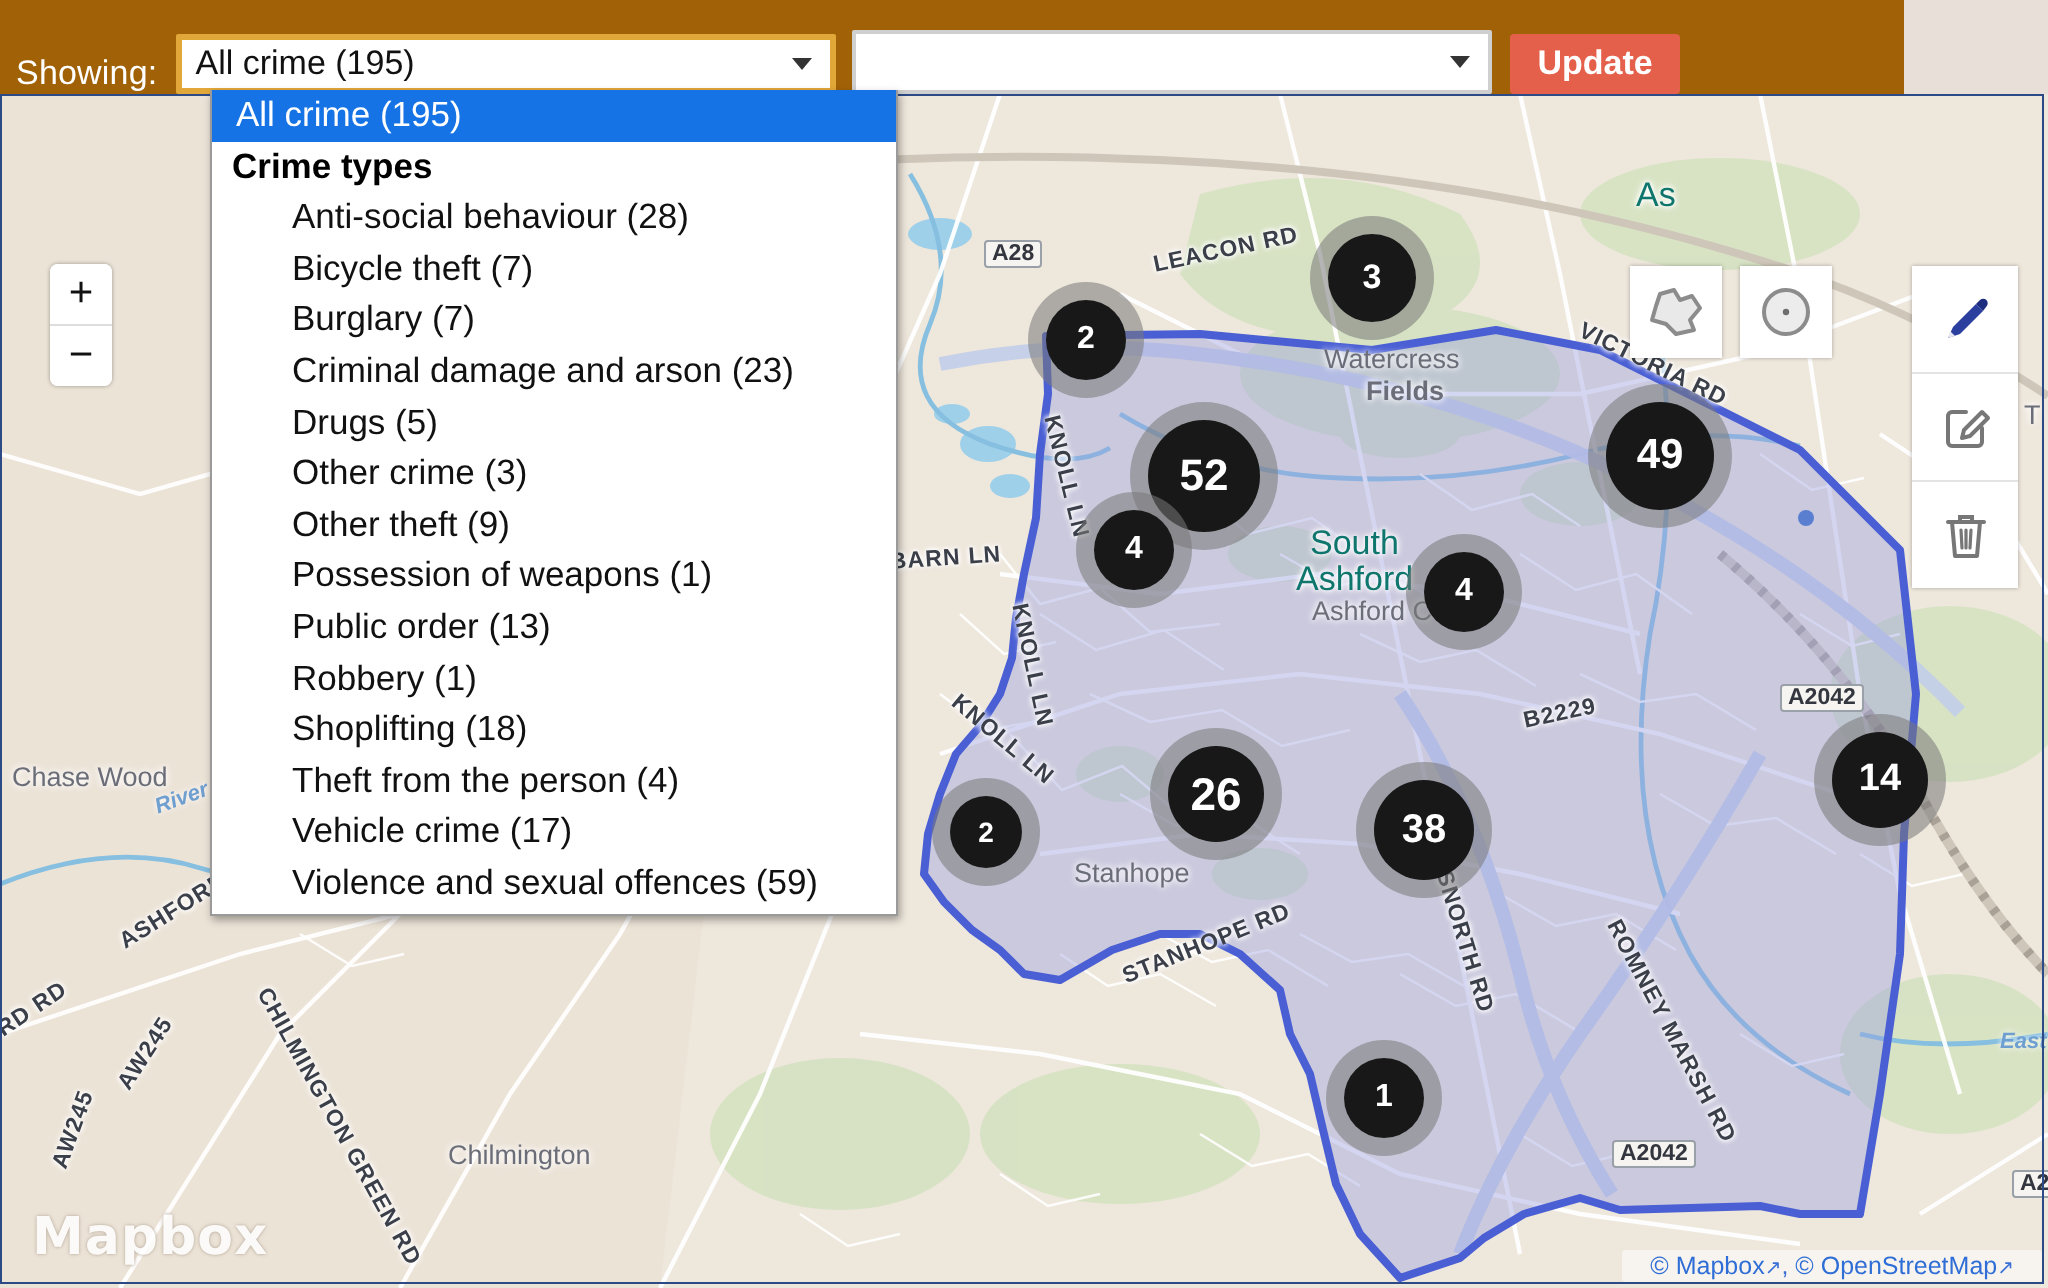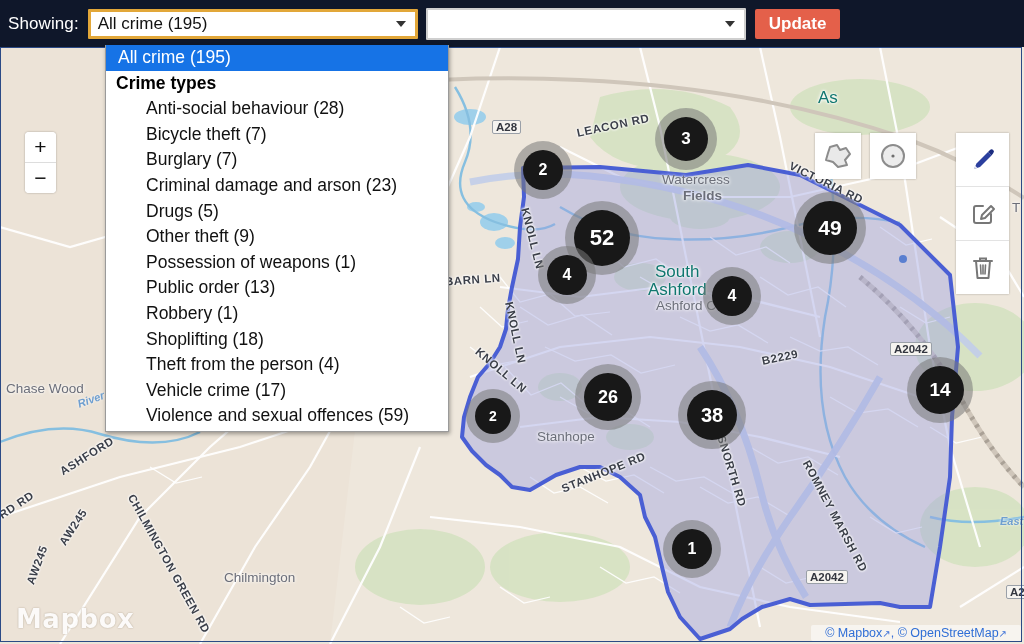--- a/index.html
+++ b/index.html
@@ -5,23 +5,23 @@
 <style>
   html,body{margin:0;padding:0;}
   body{
     width:1024px;height:644px;overflow:hidden;position:relative;
     font-family:"Liberation Sans","DejaVu Sans",sans-serif;
     background:#e8e0d8;
   }
 
   
   #header{
-    position:absolute;left:0;top:0;width:1024px;height:47px;
-    background:#0f172a;z-index:40;
-    display:flex;align-items:center;
+    position:absolute;left:0;top:0;width:952px;height:47px;
+    background:#a16207;z-index:40;
+    display:flex;align-items:flex-end;
   }
   #showing-label{
     color:#ffffff;font-size:17px;margin-left:8px;margin-right:9px;
     white-space:nowrap;letter-spacing:0.1px;
   }
   .sel{
     position:relative;height:30px;background:#ffffff;
     display:flex;align-items:center;box-sizing:border-box;
     font-size:17px;color:#111;cursor:pointer;
   }
@@ -345,21 +345,21 @@
       <div class="marker" style="left: 538px; top: 199px; width: 58px; height: 58px;">
         <div class="core" style="width: 40px; height: 40px; font-size: 16px;">4</div>
       </div>
       <div class="marker" style="left: 703px; top: 220px; width: 58px; height: 58px;">
         <div class="core" style="width: 40px; height: 40px; font-size: 16px;">4</div>
       </div>
       <div class="marker" style="left: 907px; top: 310px; width: 66px; height: 66px;">
         <div class="core" style="width: 48px; height: 48px; font-size: 19px;">14</div>
       </div>
       <div class="marker" style="left: 575px; top: 317px; width: 66px; height: 66px;">
-        <div class="core" style="width: 48px; height: 48px; font-size: 18px;">26</div>
+        <div class="core" style="width: 48px; height: 48px; font-size: 23px;">26</div>
       </div>
       <div class="marker" style="left: 678px; top: 334px; width: 68px; height: 68px;">
         <div class="core" style="width: 50px; height: 50px; font-size: 20px;">38</div>
       </div>
       <div class="marker" style="left: 466px; top: 342px; width: 54px; height: 54px;">
         <div class="core" style="width: 36px; height: 36px; font-size: 14px;">2</div>
       </div>
       <div class="marker" style="left: 663px; top: 473px; width: 58px; height: 58px;">
         <div class="core" style="width: 40px; height: 40px; font-size: 16px;">1</div>
       </div>
@@ -428,20 +428,21 @@
 </div>
 
 <div id="dropdown">
     <div class="dd-opt selected">All crime (195)</div>
     <div class="dd-group">Crime types</div>
     <div class="dd-opt child">Anti-social behaviour (28)</div>
     <div class="dd-opt child">Bicycle theft (7)</div>
     <div class="dd-opt child">Burglary (7)</div>
     <div class="dd-opt child">Criminal damage and arson (23)</div>
     <div class="dd-opt child">Drugs (5)</div>
+    <div class="dd-opt child">Other crime (3)</div>
     <div class="dd-opt child">Other theft (9)</div>
     <div class="dd-opt child">Possession of weapons (1)</div>
     <div class="dd-opt child">Public order (13)</div>
     <div class="dd-opt child">Robbery (1)</div>
     <div class="dd-opt child">Shoplifting (18)</div>
     <div class="dd-opt child">Theft from the person (4)</div>
     <div class="dd-opt child">Vehicle crime (17)</div>
     <div class="dd-opt child">Violence and sexual offences (59)</div>
   </div>
 

